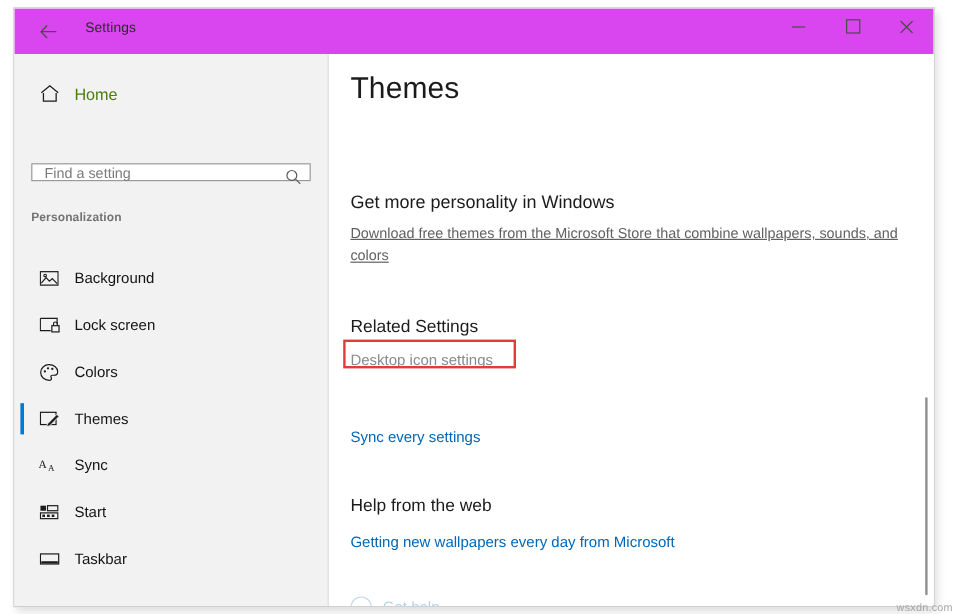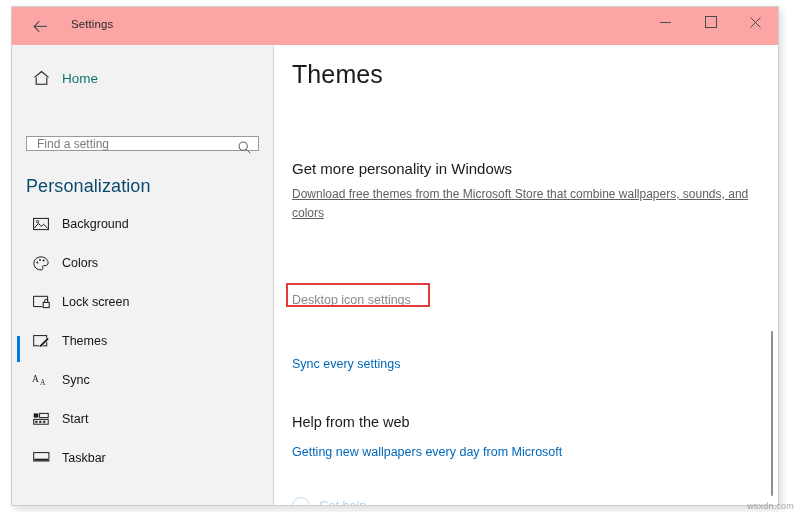--- a/index.html
+++ b/index.html
@@ -28,21 +28,21 @@
     box-sizing: border-box;
     overflow: hidden;
   }
 
   
   #titlebar {
     position: absolute;
     left: 0; top: 0;
     width: 100%;
     height: 38px;
-    background: #fca5a5;
+    background: #d946ef;
   }
   #back-button {
     position: absolute;
     left: 10px; top: 6px;
     width: 36px; height: 26px;
     display: flex; align-items: center; justify-content: center;
     color: #4a4a4a;
     font-size: 15px;
     line-height: 1;
     cursor: pointer;
@@ -85,21 +85,21 @@
     display: flex; align-items: center;
     cursor: pointer;
   }
   #home-icon {
     width: 34px; margin-left: 12px;
     display:flex; align-items:center; justify-content:center;
     color:#1b1b1b;
   }
   #home-label {
     font-size: 13.5px;
-    color: #0f766e;
+    color: #4d7c0f;
     margin-left: 4px;
   }
   #search-box {
     position: absolute;
     left: 14px; top: 91px;
     width: 233px; height: 15px;
     background: #ffffff;
     border: 1px solid #9a9a9a;
     box-sizing: border-box;
     display:flex; align-items:center;
@@ -117,35 +117,35 @@
     padding: 0;
   }
   #search-input::placeholder { color: #7b7b7b; opacity: 1; }
   #search-icon {
     position:absolute; right: 7px; top: 4px;
     color: #5a5a5a; font-size: 12px;
   }
   #category-label {
     position: absolute;
     left: 14px; top: 131px;
-    font-size: 18px;
-    font-weight: normal;
-    color: #0c4a6e;
+    font-size: 10px;
+    font-weight: bold;
+    color: #737373;
     letter-spacing: .1px;
   }
   #nav-list {
     position: absolute;
     left: 0; top: 172px;
     width: 261px;
   }
   .nav-item {
     position: relative;
     height: 30px;
     display: flex;
-    align-items: flex-start;
+    align-items: center;
     cursor: pointer;
     margin-bottom: 9px;
   }
   .nav-item .sel-bar {
     position: absolute;
     left: 5px; top: 2px;
     width: 3px; height: 26px;
     background: transparent;
   }
   .nav-item.selected .sel-bar { background: #0078d4; }
@@ -357,41 +357,41 @@
             <path d="M1.4 11 L5.4 6.4 L8.2 9.4 L10.6 7.2 L14.6 11.4" fill="none" stroke="#1b1b1b" stroke-width="1"></path>
             <circle cx="4.6" cy="4.6" r="1.1" fill="none" stroke="#1b1b1b" stroke-width="0.9"></circle>
           </svg>
         </span>
         <span class="nav-label">Background</span>
       </div>
 
       <div class="nav-item">
         <span class="sel-bar"></span>
         <span class="nav-icon">
+          <svg width="17" height="14" viewBox="0 0 17 14">
+            <path d="M0.6 1.3 L0.6 11.6 L9.3 11.6" fill="none" stroke="#1b1b1b" stroke-width="1"></path>
+            <path d="M0.6 1.3 L14.6 1.3 L14.6 6.2" fill="none" stroke="#1b1b1b" stroke-width="1"></path>
+            <rect x="10.2" y="7.4" width="6" height="5.2" fill="none" stroke="#1b1b1b" stroke-width="1"></rect>
+            <path d="M11.6 7.3 L11.6 5.9 A1.6 1.6 0 0 1 14.8 5.9 L14.8 7.3" fill="none" stroke="#1b1b1b" stroke-width="0.95"></path>
+          </svg>
+        </span>
+        <span class="nav-label">Lock screen</span>
+      </div>
+
+      <div class="nav-item">
+        <span class="sel-bar"></span>
+        <span class="nav-icon">
           <svg width="16" height="15" viewBox="0 0 16 15">
             <path d="M8 0.9 C3.9 0.9 0.9 3.8 0.9 7.4 C0.9 11 3.9 13.9 8 13.9 C9.2 13.9 9.9 13.2 9.9 12.4 C9.9 11.7 9.4 11.3 9.4 10.7 C9.4 10.1 9.9 9.7 10.6 9.7 L11.9 9.7 C13.9 9.7 15.1 8.5 15.1 6.7 C15.1 3.5 11.9 0.9 8 0.9 Z" fill="none" stroke="#1b1b1b" stroke-width="1"></path>
             <circle cx="4.4" cy="6.5" r="0.95" fill="#1b1b1b"></circle>
             <circle cx="7.0" cy="3.9" r="0.95" fill="#1b1b1b"></circle>
             <circle cx="10.6" cy="4.4" r="0.95" fill="#1b1b1b"></circle>
           </svg>
         </span>
         <span class="nav-label">Colors</span>
-      </div>
-
-      <div class="nav-item">
-        <span class="sel-bar"></span>
-        <span class="nav-icon">
-          <svg width="17" height="14" viewBox="0 0 17 14">
-            <path d="M0.6 1.3 L0.6 11.6 L9.3 11.6" fill="none" stroke="#1b1b1b" stroke-width="1"></path>
-            <path d="M0.6 1.3 L14.6 1.3 L14.6 6.2" fill="none" stroke="#1b1b1b" stroke-width="1"></path>
-            <rect x="10.2" y="7.4" width="6" height="5.2" fill="none" stroke="#1b1b1b" stroke-width="1"></rect>
-            <path d="M11.6 7.3 L11.6 5.9 A1.6 1.6 0 0 1 14.8 5.9 L14.8 7.3" fill="none" stroke="#1b1b1b" stroke-width="0.95"></path>
-          </svg>
-        </span>
-        <span class="nav-label">Lock screen</span>
       </div>
 
       <div class="nav-item selected">
         <span class="sel-bar"></span>
         <span class="nav-icon">
           <svg width="17" height="15" viewBox="0 0 17 15">
             <rect x="0.7" y="1.6" width="13" height="10.2" fill="none" stroke="#1b1b1b" stroke-width="1"></rect>
             <path d="M6.6 11.2 L14.4 3.3 L16.2 5.1 L8.4 12.9 L5.6 13.6 Z" fill="#1b1b1b" stroke="#ffffff" stroke-width="0.8"></path>
           </svg>
         </span>
@@ -440,20 +440,21 @@
 
   <div id="pane-divider"></div>
 
   <div id="right-pane">
 
     <div id="page-title">Themes</div>
 
     <div class="section-head" id="sect-personality-head">Get more personality in Windows</div>
     <div class="body-text" id="sect-personality-body">Download free themes from the Microsoft Store that combine wallpapers, sounds, and colors</div>
 
+    <div class="sub-head" id="sect-related-head">Related Settings</div>
 
     <a class="link muted" id="link-desktop-icon">Desktop icon settings</a>
     <a class="link" id="link-sync">Sync every settings</a>
 
     <div class="sub-head" id="sect-help-head">Help from the web</div>
     <a class="link" id="link-wallpapers">Getting new wallpapers every day from Microsoft</a>
 
     <div id="gethelp-row">
       <span id="gethelp-icon"></span>
       <span id="gethelp-label">Get help</span>

